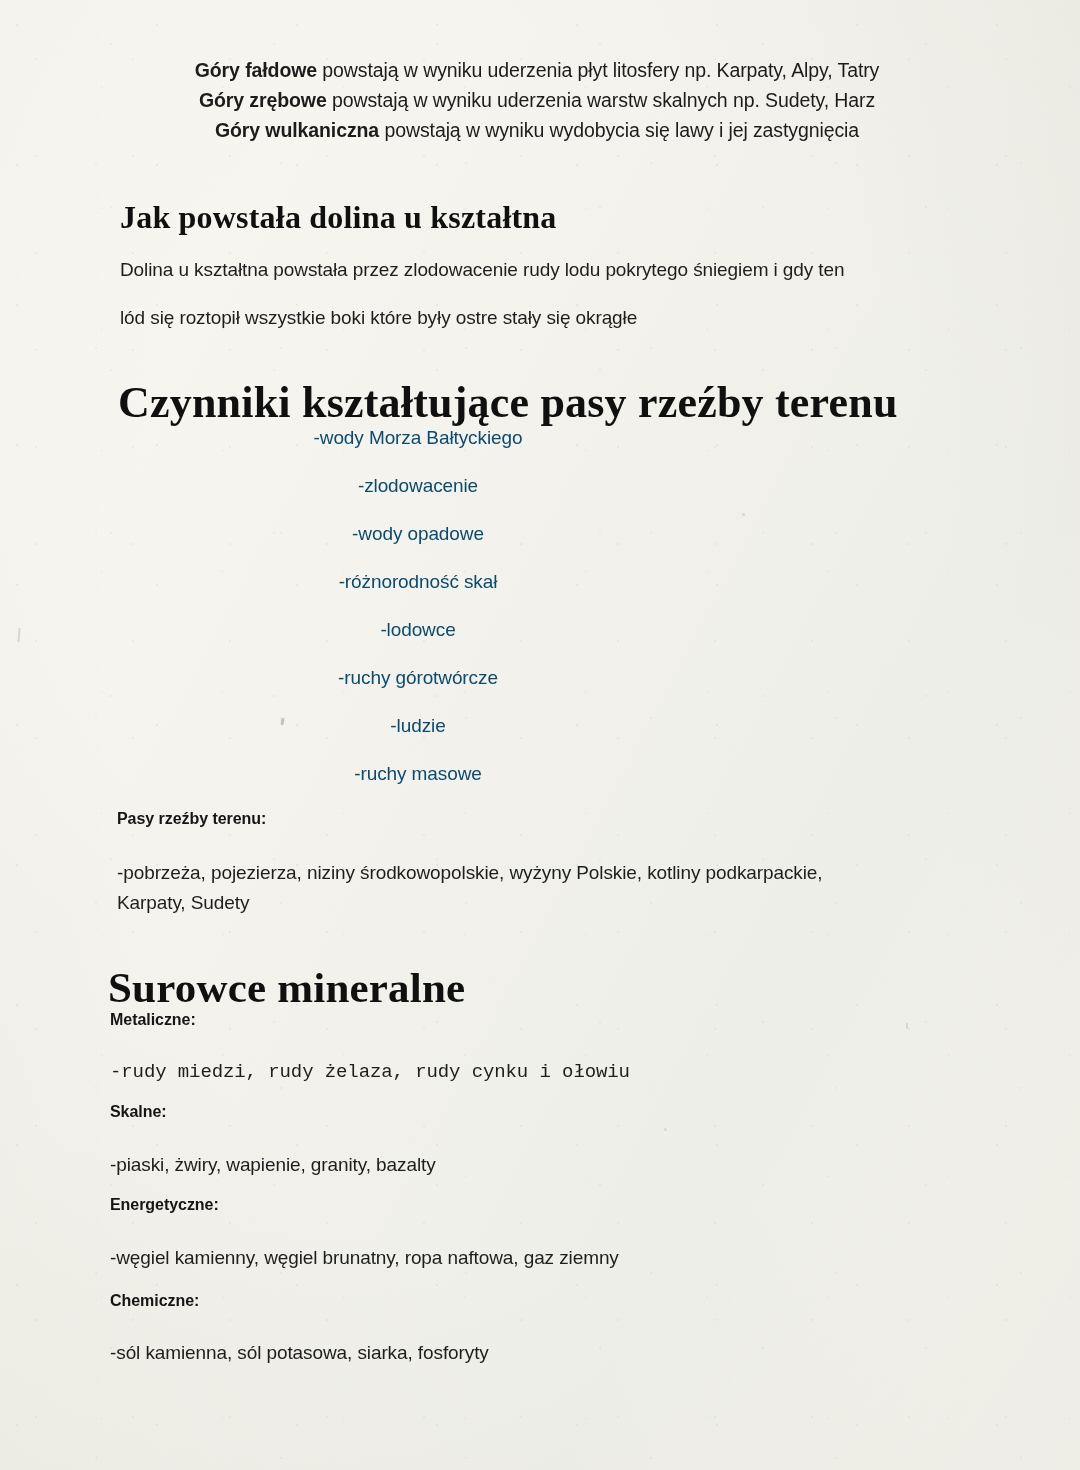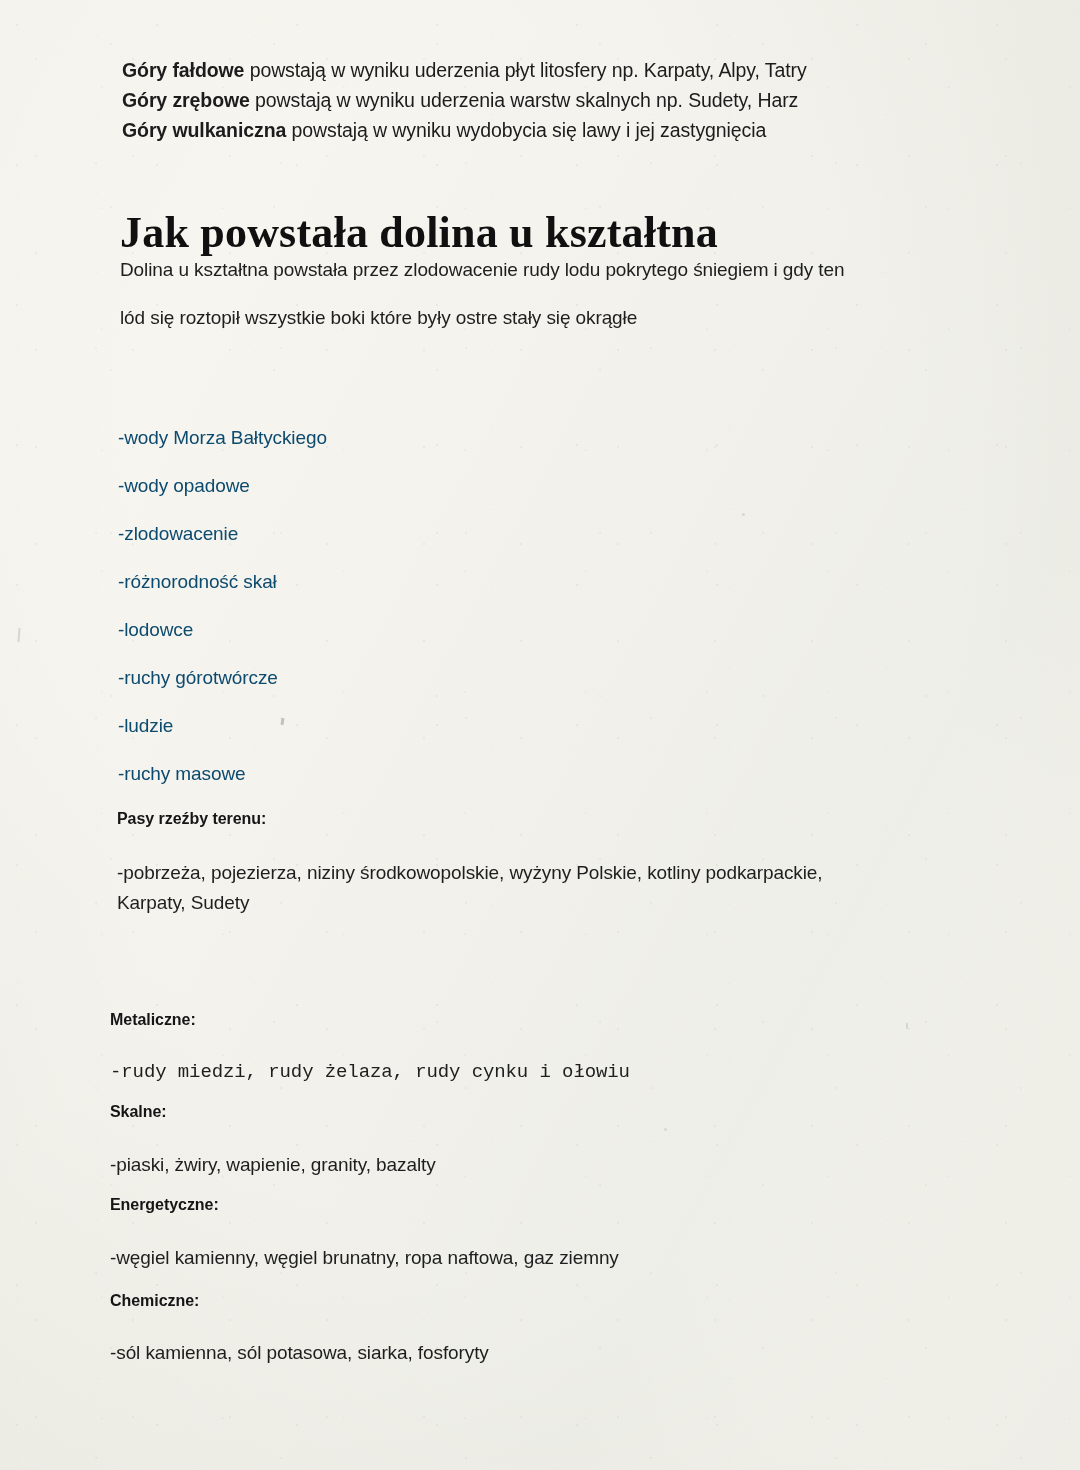--- a/index.html
+++ b/index.html
@@ -42,20 +42,21 @@
     z-index: 1;
   }
 
   .page {
     position: relative;
     z-index: 2;
     width: 1080px;
     height: 1470px;
     box-sizing: border-box;
     padding: 4px;
+    text-align: center;
   }
 
   
   .intro {
     position: absolute;
     left: 122px;
     top: 55px;
     width: 830px;
   }
   .intro-line {
@@ -73,21 +74,21 @@
     position: absolute;
     font-family: "Liberation Serif", "DejaVu Serif", serif;
     font-weight: 700;
     color: #101010;
     letter-spacing: 0.2px;
     white-space: nowrap;
   }
   #heading-dolina {
     left: 120px;
     top: 178px;
-    font-size: 44px;
+    font-size: 32px;
   }
   #heading-czynniki {
     left: 118px;
     top: 348px;
     font-size: 44px;
   }
   #heading-surowce {
     left: 108px;
     top: 934px;
     font-size: 43px;
@@ -193,35 +194,37 @@
   <div class="intro">
     <div class="intro-line"><b>Góry fałdowe</b><span> powstają w wyniku uderzenia płyt litosfery np. Karpaty, Alpy, Tatry</span></div>
     <div class="intro-line"><b>Góry zrębowe</b><span> powstają w wyniku uderzenia warstw skalnych np. Sudety, Harz</span></div>
     <div class="intro-line"><b>Góry wulkaniczna</b><span> powstają w wyniku wydobycia się lawy i jej zastygnięcia</span></div>
   </div>
 
   <h1 class="h-serif" id="heading-dolina">Jak powstała dolina u kształtna</h1>
   <div class="para" id="dolina-p1">Dolina u kształtna powstała przez zlodowacenie rudy lodu pokrytego śniegiem i gdy ten</div>
   <div class="para" id="dolina-p2">lód się roztopił wszystkie boki które były ostre stały się okrągłe</div>
 
+  <h1 class="h-serif" id="heading-czynniki">Czynniki kształtujące pasy rzeźby terenu</h1>
   <ul class="bullet-list">
     <li>-wody Morza Bałtyckiego</li>
+    <li>-zlodowacenie</li>
     <li>-wody opadowe</li>
-    <li>-zlodowacenie</li>
     <li>-różnorodność skał</li>
     <li>-lodowce</li>
     <li>-ruchy górotwórcze</li>
     <li>-ludzie</li>
     <li>-ruchy masowe</li>
   </ul>
 
   <div class="sub-bold" id="pasy-label">Pasy rzeźby terenu:</div>
   <div class="para" id="pasy-line1">-pobrzeża, pojezierza, niziny środkowopolskie, wyżyny Polskie, kotliny podkarpackie,</div>
   <div class="para" id="pasy-line2">Karpaty, Sudety</div>
 
+  <h1 class="h-serif" id="heading-surowce">Surowce mineralne</h1>
 
   <div class="sub-bold" id="metaliczne-label">Metaliczne:</div>
   <div class="para" id="metaliczne-items">-rudy miedzi, rudy żelaza, rudy cynku i ołowiu</div>
 
   <div class="sub-bold" id="skalne-label">Skalne:</div>
   <div class="para" id="skalne-items">-piaski, żwiry, wapienie, granity, bazalty</div>
 
   <div class="sub-bold" id="energetyczne-label">Energetyczne:</div>
   <div class="para" id="energetyczne-items">-węgiel kamienny, węgiel brunatny, ropa naftowa, gaz ziemny</div>
 

